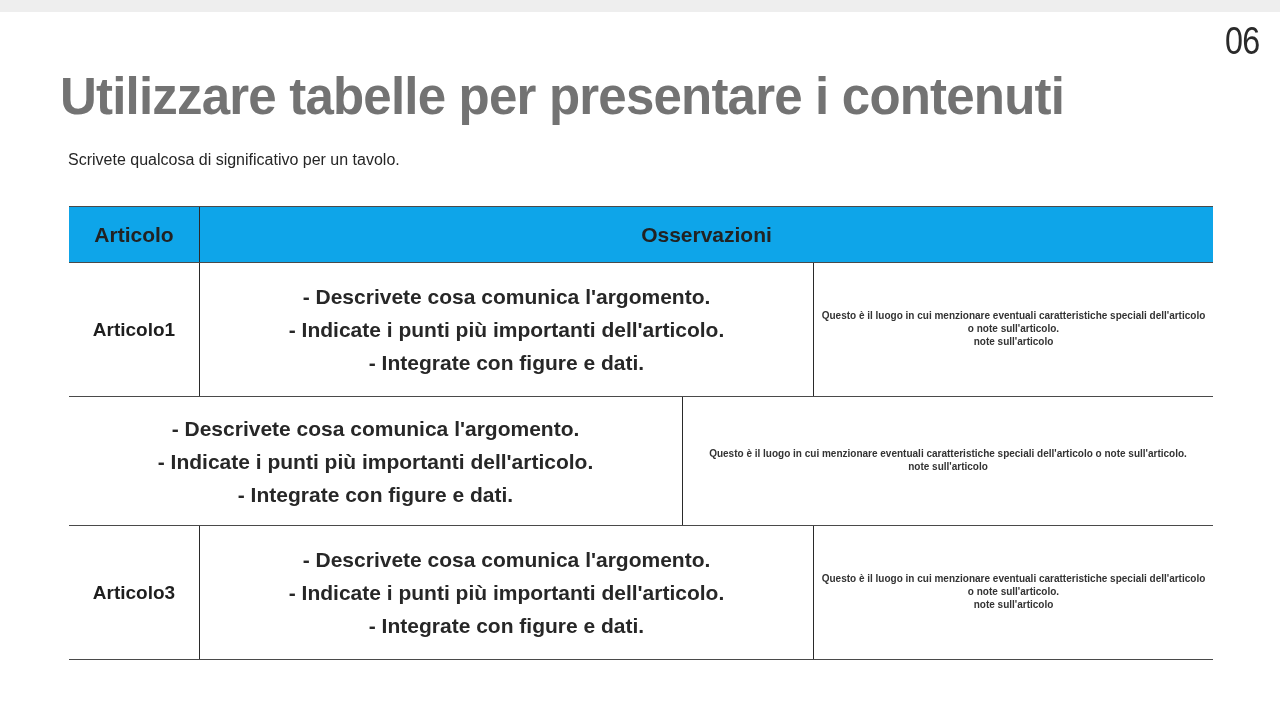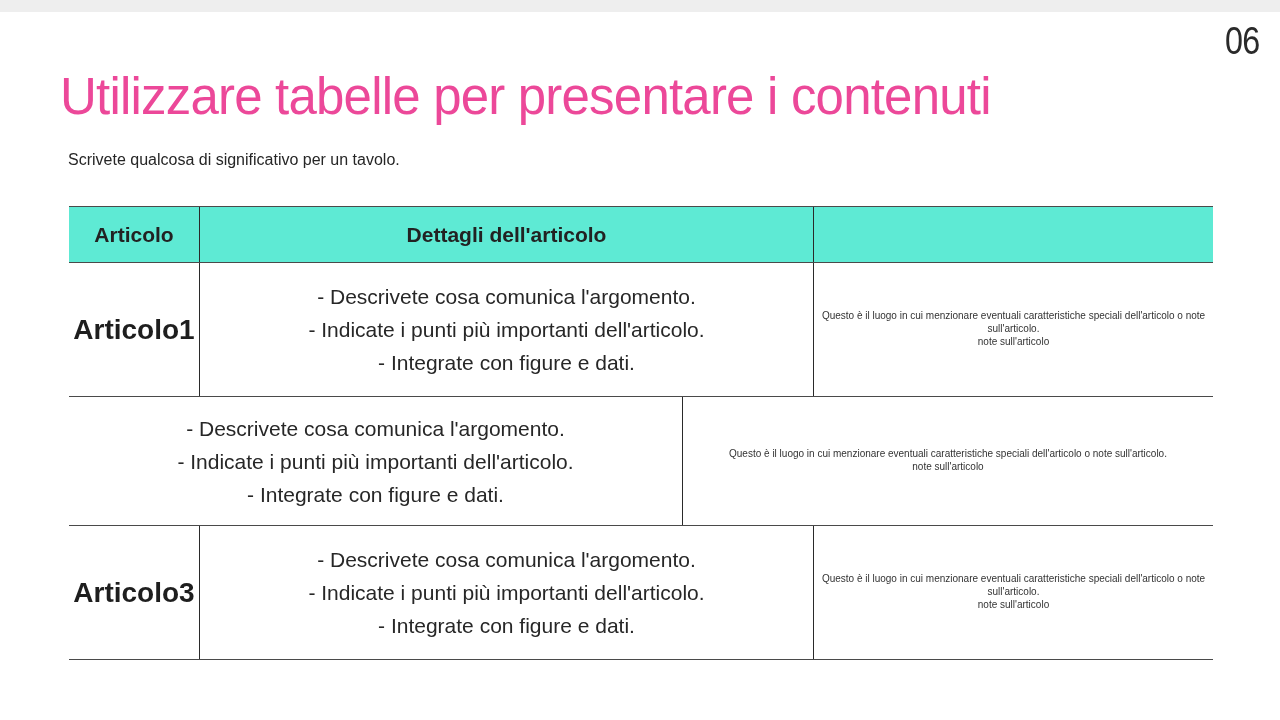--- a/index.html
+++ b/index.html
@@ -10,67 +10,67 @@
 
   .page-number {
     position: absolute; right: 21px; top: 20px;
     font-family: "Liberation Sans", sans-serif; font-weight: 300;
     font-size: 38px; color: #2a2a2a; letter-spacing: -1px;
     transform: scaleX(0.85); transform-origin: right top;
   }
 
   .page-title {
     position: absolute; left: 60px; top: 66px;
-    font-family: "Liberation Sans", sans-serif; font-weight: 400;
-    font-size: 51px; color: #ec4899; letter-spacing: -0.8px; line-height: 62px;
+    font-family: "Liberation Sans", sans-serif; font-weight: 700;
+    font-size: 51px; color: #737373; letter-spacing: -0.8px; line-height: 62px;
     white-space: nowrap;
   }
 
   .subtitle {
     position: absolute; left: 68px; top: 150px;
     font-size: 16px; color: #262626; line-height: 20px; text-align: right;
   }
 
   .table {
     position: absolute; left: 69px; top: 206px; width: 1144px;
     border-top: 1.5px solid #4a4a4a;
   }
   .row { display: flex; border-bottom: 1.5px solid #4a4a4a; }
-  .row.header { height: 56px; background: #5eead4; }
+  .row.header { height: 56px; background: #0ea5e9; }
   .row.r1 { height: 134px; }
   .row.r2 { height: 129px; }
   .row.r3 { height: 134px; }
 
-  .cell { display: flex; align-items: center; justify-content: center; text-align: center; }
+  .cell { display: flex; align-items: center; justify-content: center; text-align: center; font-weight: bold; }
   .c1 { width: 131px; border-right: 1.5px solid #2a2a2a; }
   .c2 { width: 614px; border-right: 1.5px solid #2a2a2a; }
   .c3 { flex: 1; }
 
   .th { font-size: 21px; font-weight: 700; color: #222; }
   .th.c1 { font-weight: 700; }
-  .item-name { font-size: 28px; font-weight: 700; color: #1e1e1e; }
+  .item-name { font-size: 19px; font-weight: 700; color: #1e1e1e; }
   .details { font-size: 21px; color: #272727; line-height: 33px; }
   .details div { white-space: nowrap; }
   .notes { font-size: 10px; color: #333; line-height: 13px; padding: 0 4px; margin-top: -2px; }
 </style>
 </head>
 <body>
 
 <div class="top-bar"></div>
 
 <div class="page-number">06</div>
 
 <h1 class="page-title">Utilizzare tabelle per presentare i contenuti</h1>
 
 <p class="subtitle">Scrivete qualcosa di significativo per un tavolo.</p>
 
 <div class="table">
   <div class="row header">
     <div class="cell c1 th">Articolo</div>
-    <div class="cell c2 th">Dettagli dell'articolo</div>
+    <div class="cell c3 th">Osservazioni</div>
   </div>
 
   <div class="row r1">
     <div class="cell c1 item-name">Articolo1</div>
     <div class="cell c2">
       <div class="details">
         <div>- Descrivete cosa comunica l'argomento.</div>
         <div>- Indicate i punti più importanti dell'articolo.</div>
         <div>- Integrate con figure e dati.</div>
       </div>

